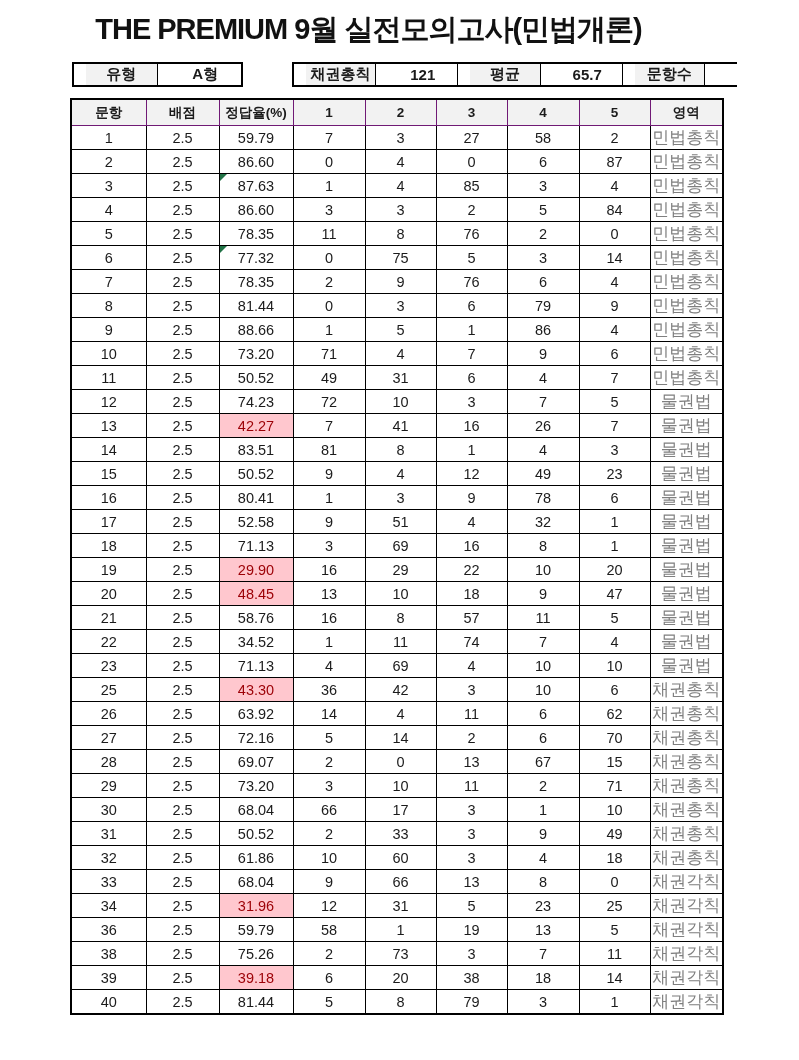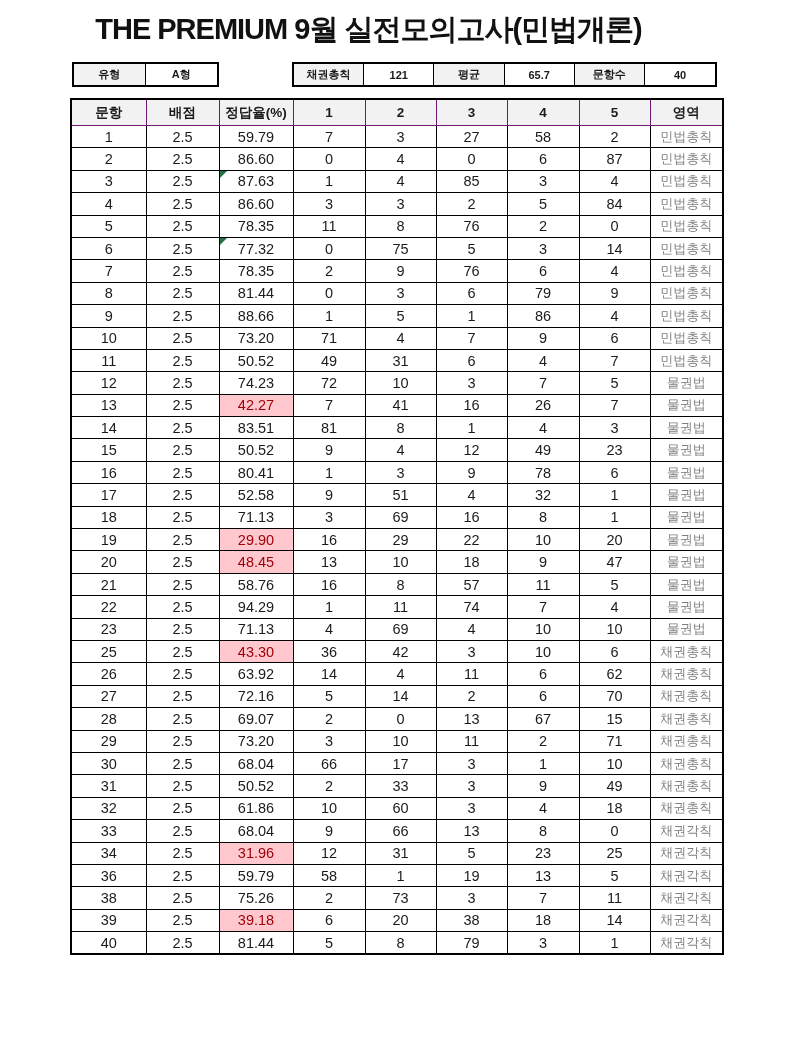--- a/index.html
+++ b/index.html
@@ -34,25 +34,26 @@
     box-sizing:border-box;
     background:#fff;
   }
   .info-left{ left:72px; }
   .info-right{ left:292px; }
   .info-table .cell{
     width:70.2px;
     display:flex;
     align-items:center;
     justify-content:center;
-    font-size:11px;
+    font-size:15px;
     font-weight:700;
     border-right:1.5px solid #000;
     box-sizing:border-box;
     white-space:nowrap;
+    margin-left:12px;
   }
   .info-left .cell{ width:71.5px; }
   .info-table .cell:last-child{ border-right:none; }
   .info-table .cell.gray{ background:#F2F2F2; }
   
   .main-table{
     position:absolute;
     left:70px;
     top:98px;
     width:652px;
@@ -73,21 +74,21 @@
     border:1px solid #000;
     height:21.4px;
     font-size:14.5px;
     text-align:center;
     padding:0;
     position:relative;
     color:#1b1b1b;
     background:#fff;
   }
   .main-table td.area{
-    font-size:13px;
+    font-size:17px;
     color:#7F7F7F;
   }
   .flag{
     position:absolute;
     top:0;
     left:0;
     width:0;
     height:0;
     border-top:7px solid #217346;
     border-right:7px solid transparent;
@@ -367,21 +368,21 @@
           <td>16</td>
           <td>8</td>
           <td>57</td>
           <td>11</td>
           <td>5</td>
           <td class="area" style="color: rgb(127, 127, 127);">물권법</td>
         </tr>
         <tr>
           <td>22</td>
           <td>2.5</td>
-          <td>94.29</td>
+          <td>34.52</td>
           <td>1</td>
           <td>11</td>
           <td>74</td>
           <td>7</td>
           <td>4</td>
           <td class="area" style="color: rgb(127, 127, 127);">물권법</td>
         </tr>
         <tr>
           <td>23</td>
           <td>2.5</td>

